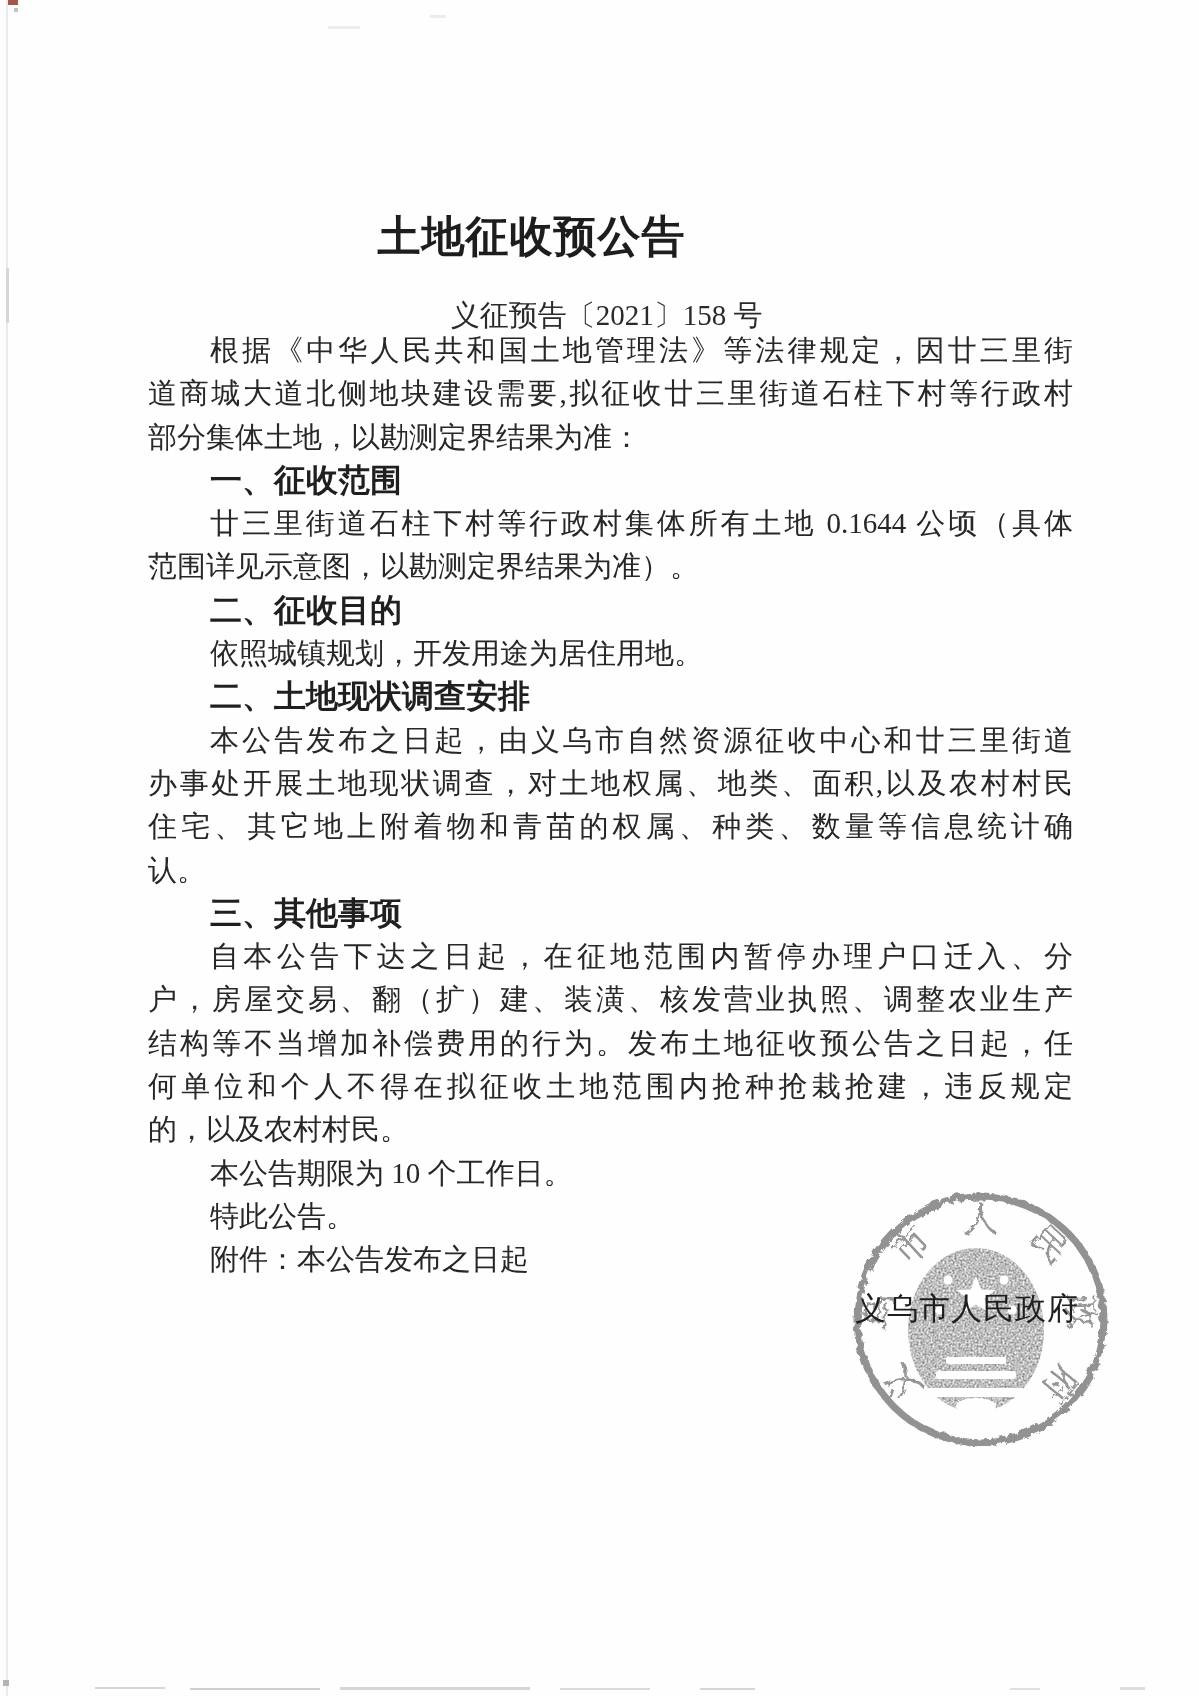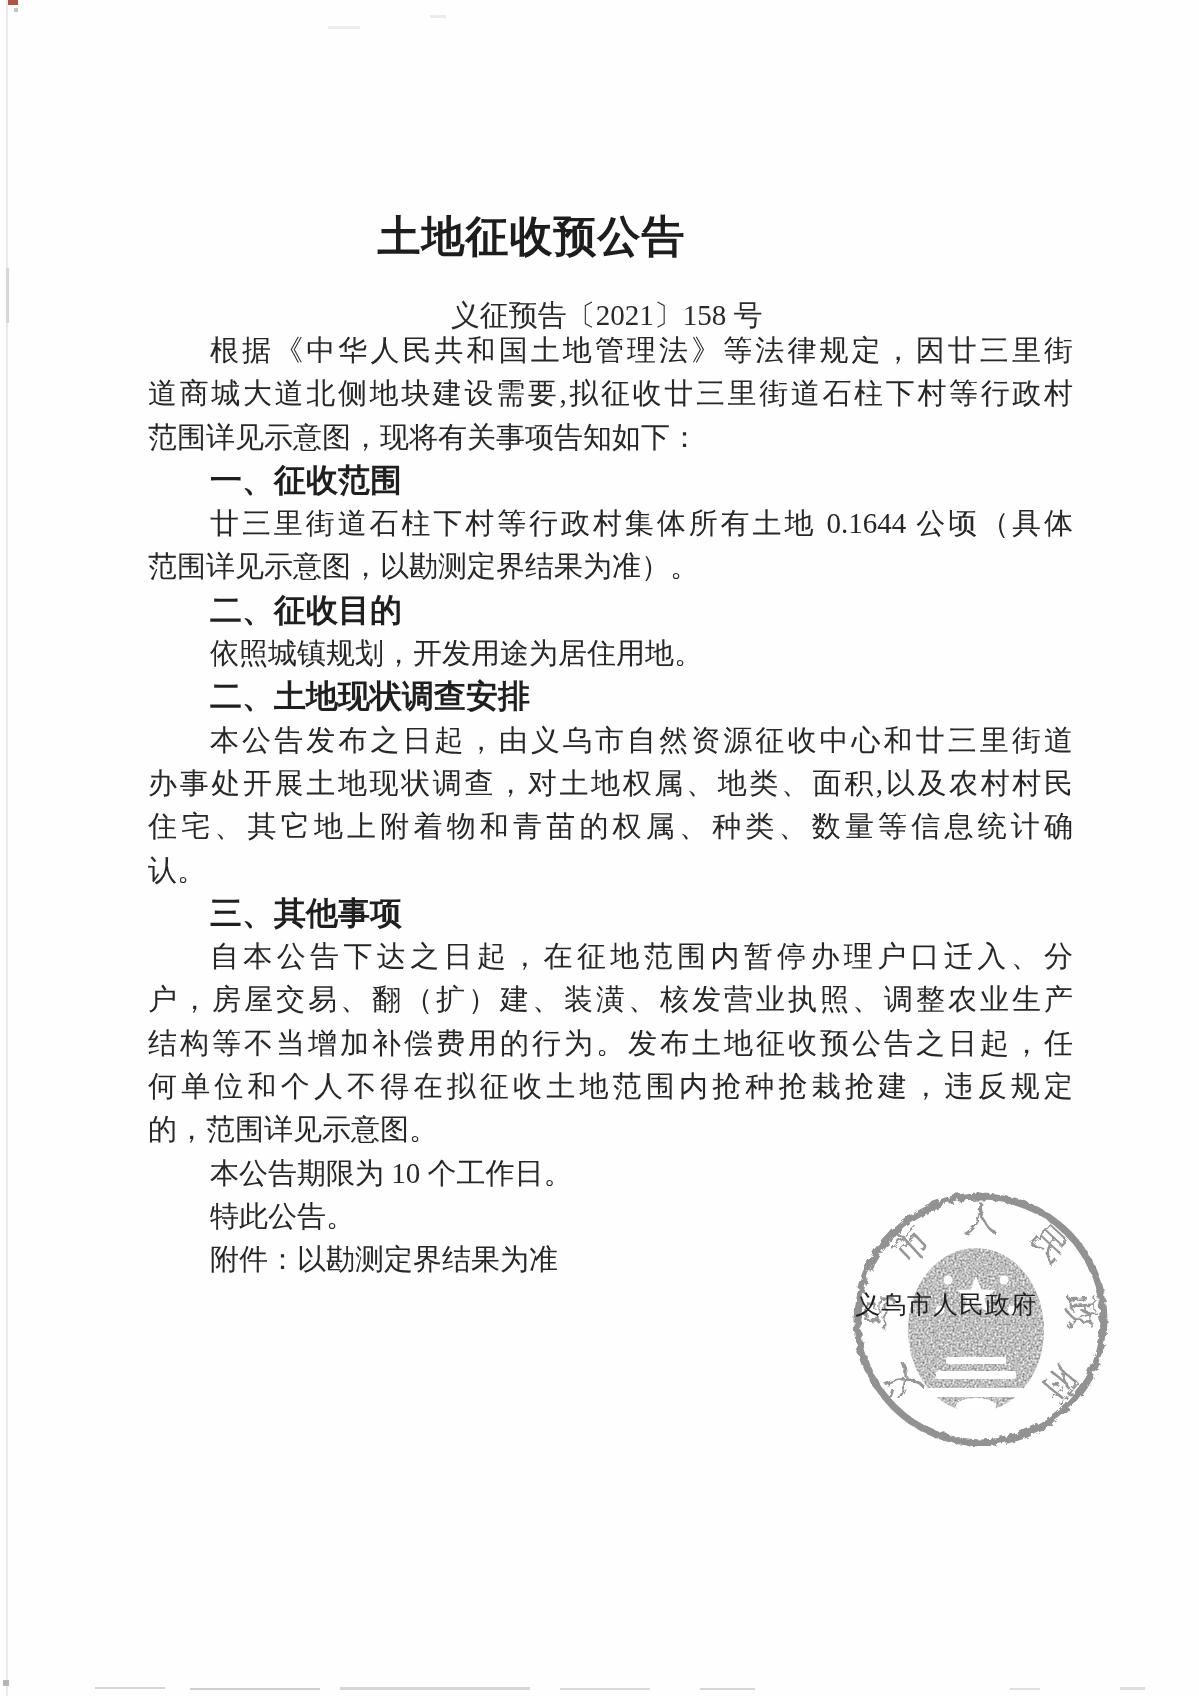--- a/index.html
+++ b/index.html
@@ -35,21 +35,21 @@
   .line{height:43.3px;line-height:43.3px;white-space:nowrap;}
   .indent{padding-left:62px;}
   .fill{white-space:normal;text-align:justify;text-align-last:justify;}
   .heading{
     font-family:"Liberation Sans","DejaVu Sans",sans-serif;
     font-weight:700;font-size:32px;color:#1f1f1f;
   }
   
   .issuer{
     position:absolute;left:855px;top:1288px;
-    font-size:25px;color:#1e1e1e;letter-spacing:1px;z-index:3;
+    font-size:31px;color:#1e1e1e;letter-spacing:1px;z-index:3;
   }
   .sign-date{
     position:absolute;left:817px;top:1349px;
     font-size:31px;color:#1e1e1e;z-index:3;
   }
   .seal-wrap{position:absolute;left:829px;top:1168px;width:300px;height:300px;z-index:2;}
 </style>
 </head>
 <body>
 
@@ -70,40 +70,40 @@
   <div class="speck" style="left:700px;top:1688px;width:55px;height:2px;"></div>
   <div class="speck" style="left:1010px;top:1688px;width:30px;height:2px;background:#e0e0e0;"></div>
   <div class="speck" style="left:1120px;top:1687px;width:25px;height:3px;background:#dedede;"></div>
 
   <div class="doc-title">土地征收预公告</div>
   <div class="doc-number">义征预告〔2021〕158 号</div>
 
   <div class="text-block">
     <div class="line indent fill">根据《中华人民共和国土地管理法》等法律规定，因廿三里街</div>
     <div class="line fill">道商城大道北侧地块建设需要,拟征收廿三里街道石柱下村等行政村</div>
-    <div class="line">范围详见示意图，现将有关事项告知如下：</div>
+    <div class="line">部分集体土地，以勘测定界结果为准：</div>
     <div class="line indent heading">一、征收范围</div>
     <div class="line indent fill">廿三里街道石柱下村等行政村集体所有土地 0.1644 公顷（具体</div>
     <div class="line">范围详见示意图，以勘测定界结果为准）。</div>
     <div class="line indent heading">二、征收目的</div>
     <div class="line indent">依照城镇规划，开发用途为居住用地。</div>
     <div class="line indent heading">二、土地现状调查安排</div>
     <div class="line indent fill">本公告发布之日起，由义乌市自然资源征收中心和廿三里街道</div>
     <div class="line fill">办事处开展土地现状调查，对土地权属、地类、面积,以及农村村民</div>
     <div class="line fill">住宅、其它地上附着物和青苗的权属、种类、数量等信息统计确</div>
     <div class="line">认。</div>
     <div class="line indent heading">三、其他事项</div>
     <div class="line indent fill">自本公告下达之日起，在征地范围内暂停办理户口迁入、分</div>
     <div class="line fill">户，房屋交易、翻（扩）建、装潢、核发营业执照、调整农业生产</div>
     <div class="line fill">结构等不当增加补偿费用的行为。发布土地征收预公告之日起，任</div>
     <div class="line fill">何单位和个人不得在拟征收土地范围内抢种抢栽抢建，违反规定</div>
-    <div class="line">的，范围详见示意图。</div>
+    <div class="line">的，以及农村村民。</div>
     <div class="line indent">本公告期限为 10 个工作日。</div>
     <div class="line indent">特此公告。</div>
-    <div class="line indent">附件：以勘测定界结果为准</div>
+    <div class="line indent">附件：本公告发布之日起</div>
   </div>
 
   <div class="seal-wrap">
     <svg width="300" height="300" viewBox="0 0 300 300">
       <defs>
         <filter id="rough" x="-10%" y="-10%" width="120%" height="120%">
           <feTurbulence type="turbulence" baseFrequency="0.09" numOctaves="2" result="t"></feTurbulence>
           <feDisplacementMap in="SourceGraphic" in2="t" scale="6"></feDisplacementMap>
         </filter>
         <filter id="speckle" x="-10%" y="-10%" width="120%" height="120%">

